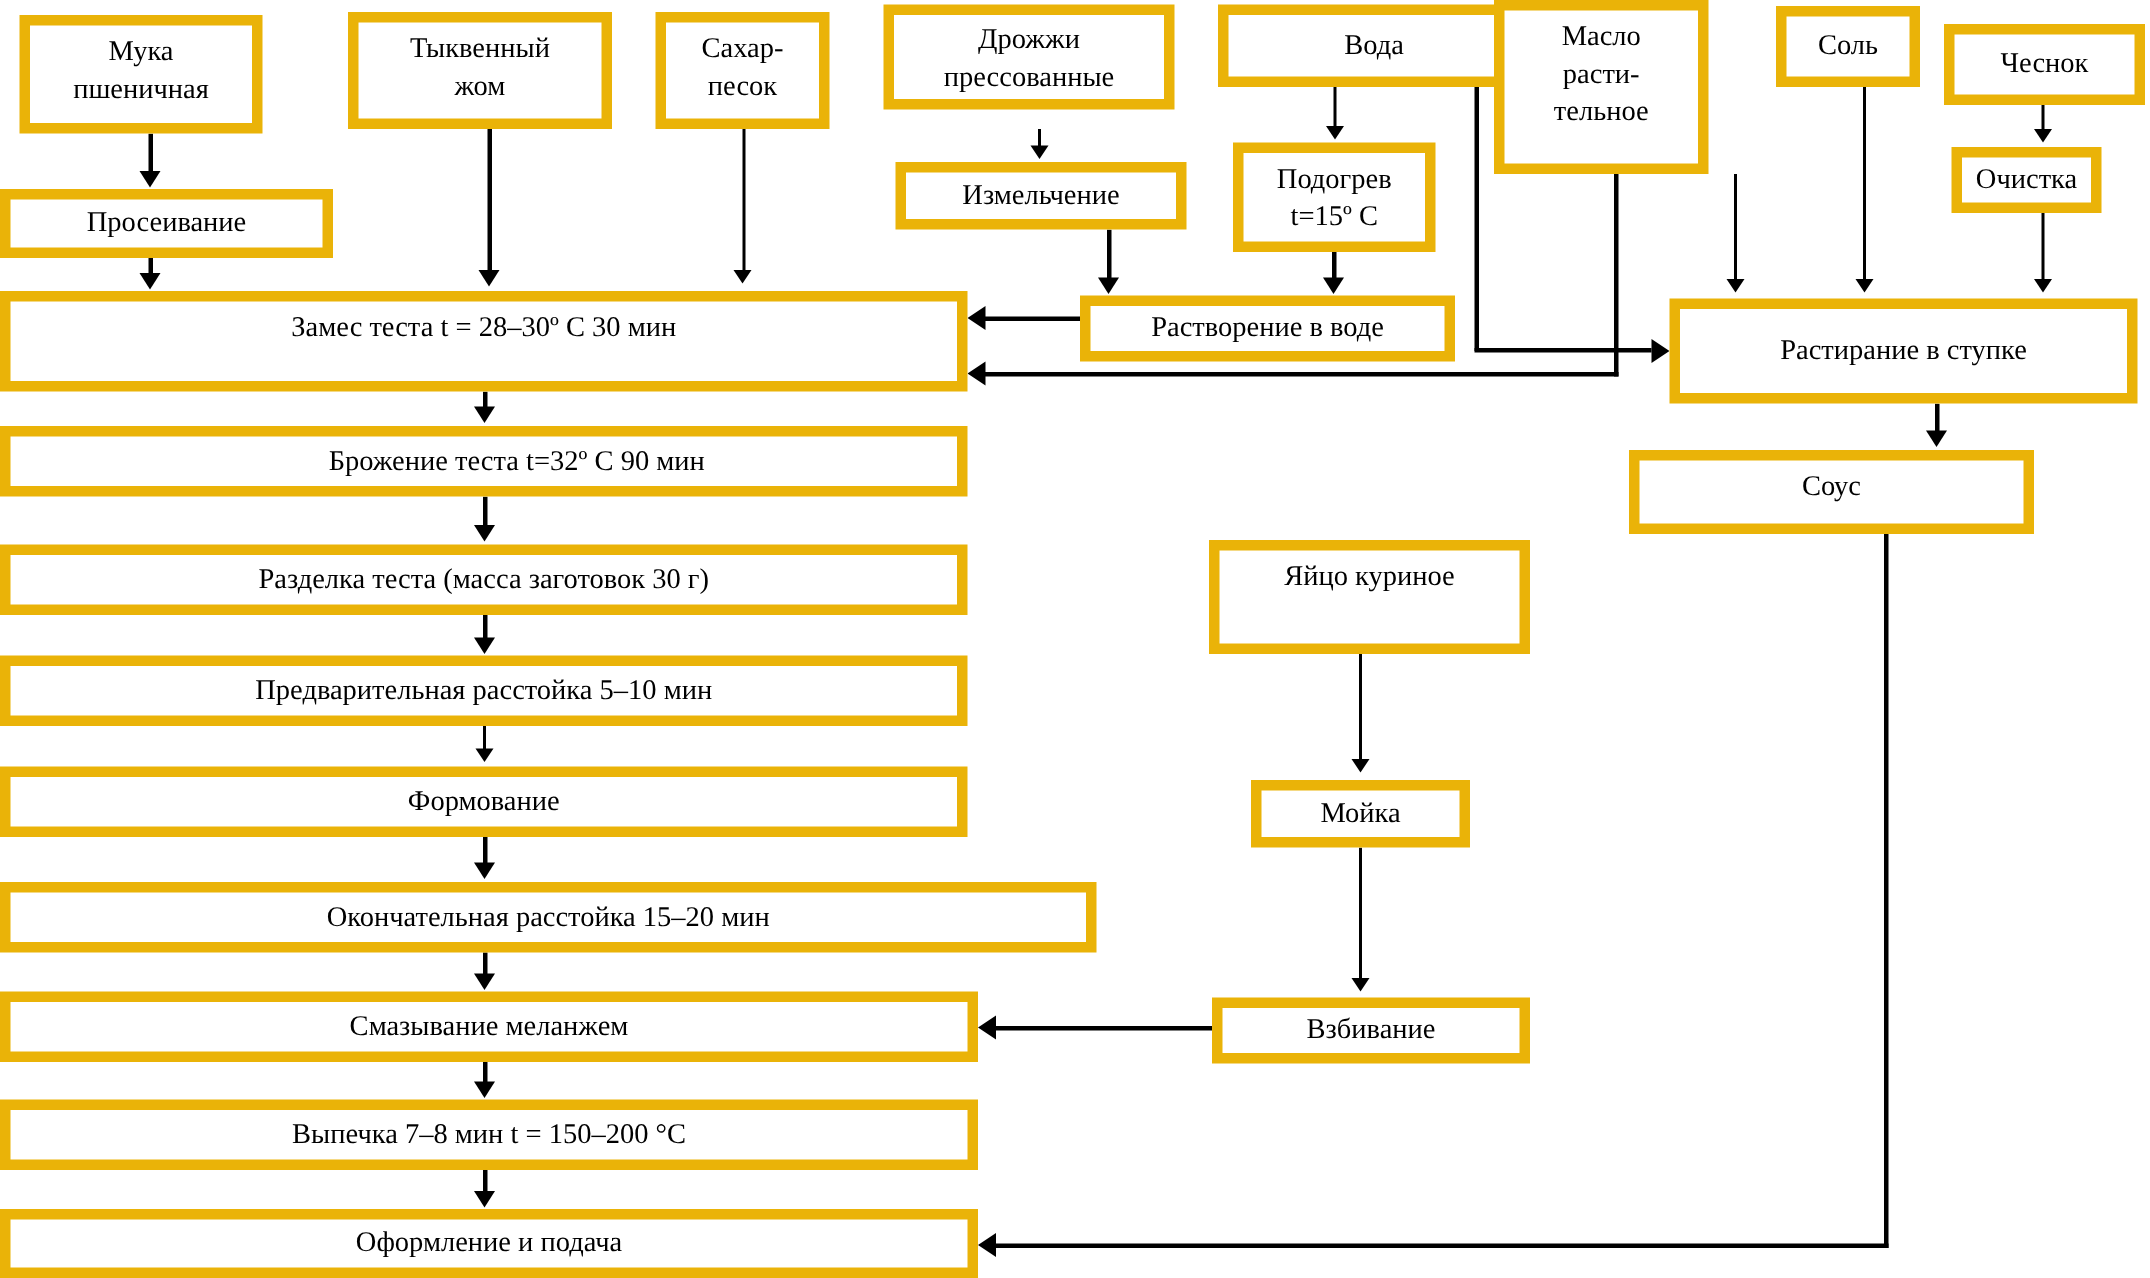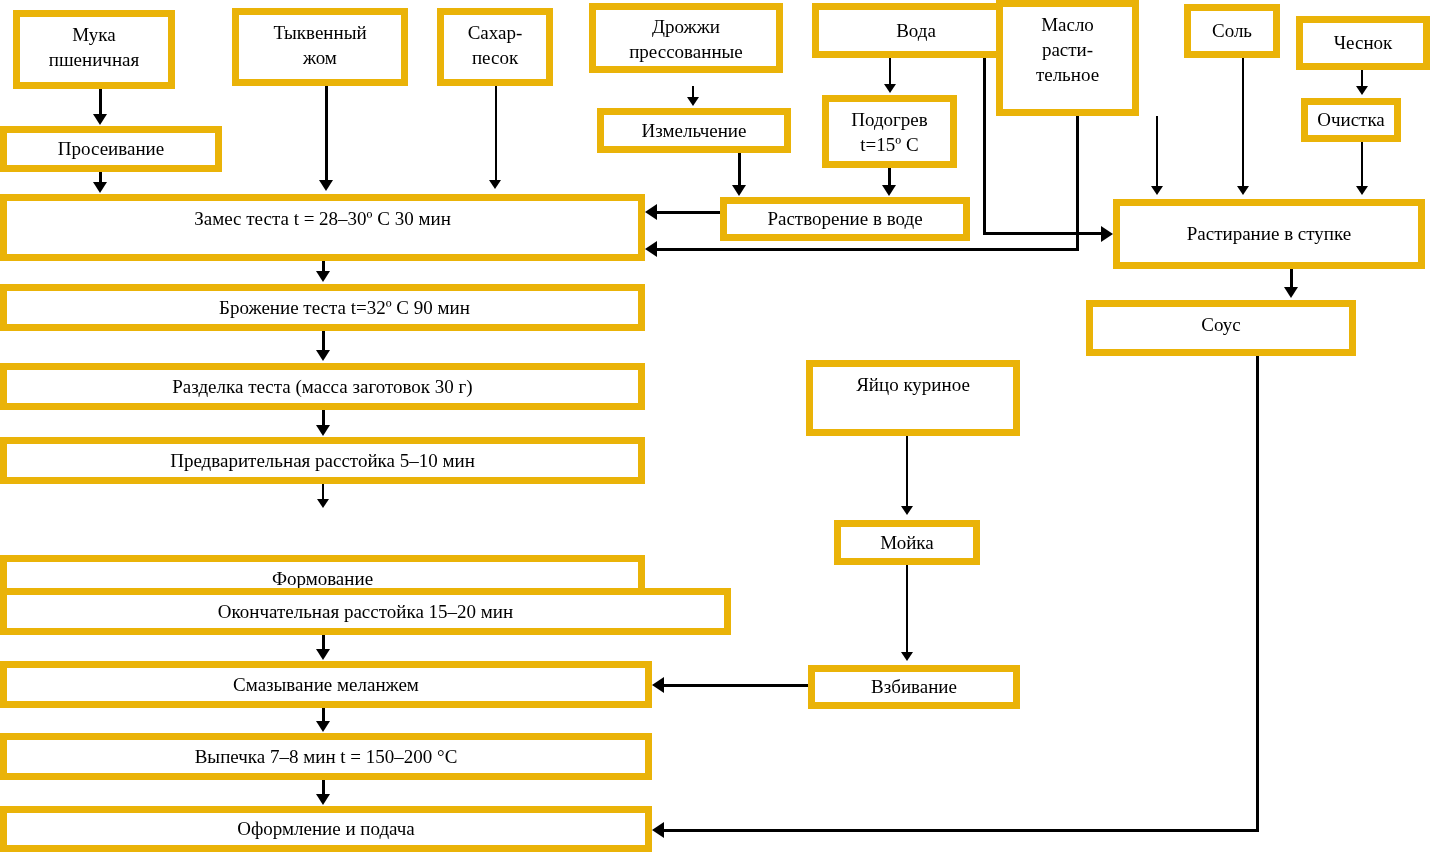--- a/index.html
+++ b/index.html
@@ -140,21 +140,21 @@
   </div>
 
   <div class="box" style="left:0px;top:363px;width:645px;height:47px;">
     <span class="lbl">Разделка теста (масса заготовок 30 г)</span>
   </div>
 
   <div class="box" style="left:0px;top:437px;width:645px;height:47px;">
     <span class="lbl">Предварительная расстойка 5–10 мин</span>
   </div>
 
-  <div class="box" style="left:0px;top:511px;width:645px;height:47px;margin-top:44px;">
+  <div class="box" style="left:0px;top:511px;width:645px;height:47px;">
     <span class="lbl">Формование</span>
   </div>
 
   <div class="box" style="left:0px;top:588px;width:731px;height:47px;">
     <span class="lbl">Окончательная расстойка 15–20 мин</span>
   </div>
 
   <div class="box" style="left:0px;top:661px;width:652px;height:47px;">
     <span class="lbl">Смазывание меланжем</span>
   </div>

